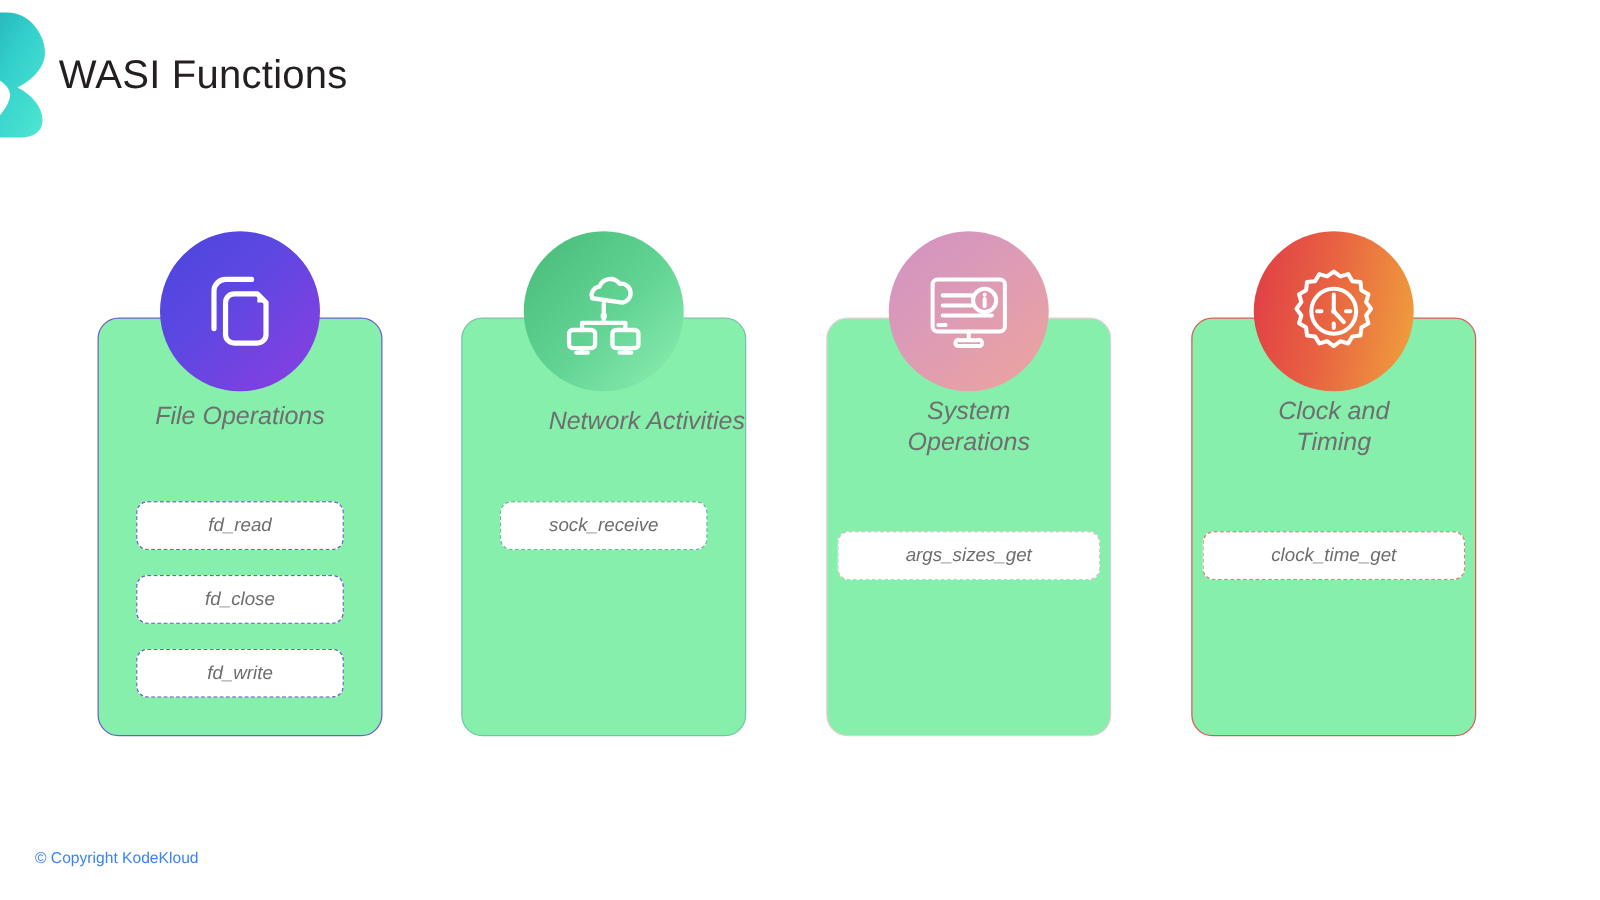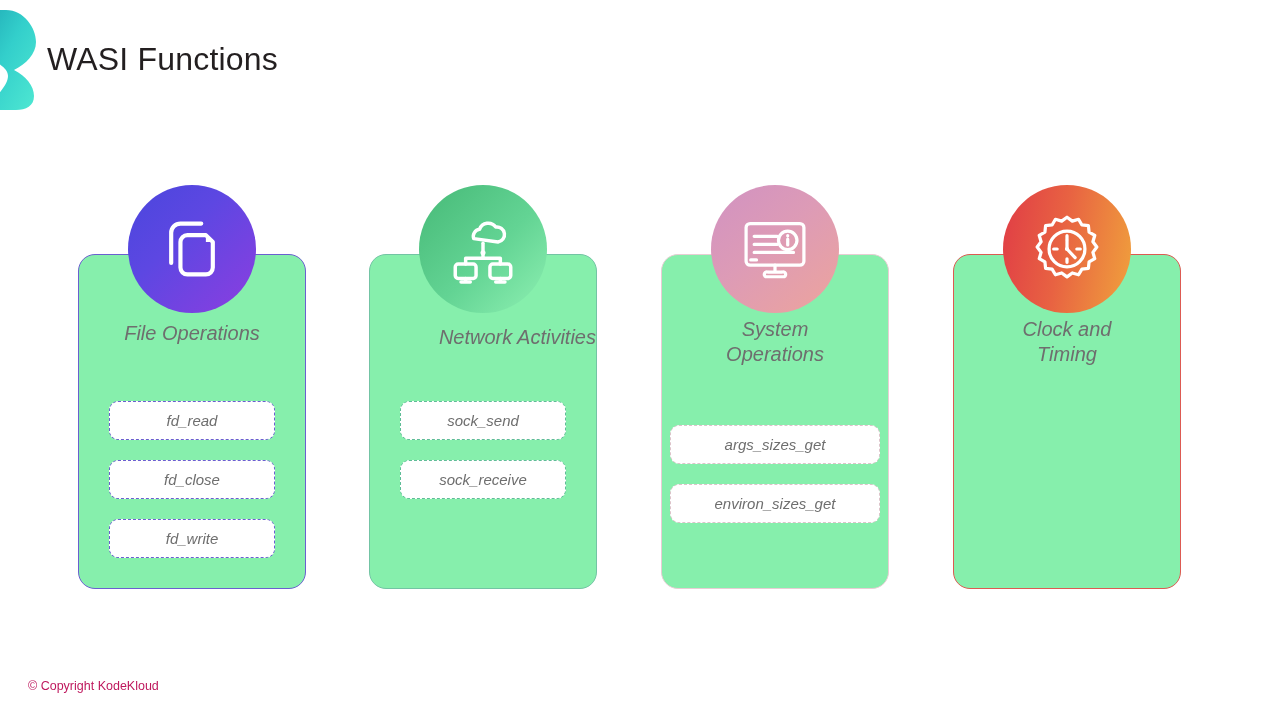--- a/index.html
+++ b/index.html
@@ -72,21 +72,21 @@
   .card.c1 .pill { border-color: #6b5fd0; }
   .card.c2 .pill { border-color: #5fbd97; }
   .card.c3 .pill { border-color: #ddc3ca; }
   .card.c4 .pill { border-color: #e07f72; }
   .card.c3 .pills, .card.c4 .pills { left: 8px; right: 8px; }
   .card.c3 .pill, .card.c4 .pill { margin-bottom: 20px; }
 
   
   #footer {
     position: absolute; left: 28px; top: 679px;
-    font-size: 12.5px; color: #be185d; white-space: nowrap;
+    font-size: 12.5px; color: #3b82f6; white-space: nowrap;
   }
 </style>
 </head>
 <body>
 
 <div id="slide">
 
   <svg id="logo-chevron" viewBox="0 0 62 104">
     <defs>
       <linearGradient id="lg-logo" x1="0" y1="0" x2="1" y2="1">
@@ -130,21 +130,20 @@
             <path d="M32 27 V33"></path>
             <circle cx="32" cy="35.2" r="2.2" fill="#ffffff" stroke="none"></circle>
             <path d="M32 37.4 V40 M17 40 H47 M17 40 V45 M47 40 V45"></path>
             <rect x="8" y="45" width="18" height="12.5" rx="2.5"></rect>
             <rect x="38" y="45" width="18" height="12.5" rx="2.5"></rect>
             <path d="M17 57.5 V60 M13 60.6 H21 M47 57.5 V60 M43 60.6 H51"></path>
           </svg>
         </div>
         <div class="card-title">Network Activities</div>
         <div class="pills">
-          <div class="pill">sock_send</div>
           <div class="pill">sock_receive</div>
         </div>
       </div>
     </div>
 
     <div class="card c3">
       <div class="card-inner">
         <div class="circle">
           <svg viewBox="0 0 64 64" fill="none" stroke="#ffffff" stroke-width="2.8" stroke-linecap="round" stroke-linejoin="round">
             <rect x="7" y="10" width="50" height="36" rx="3.5"></rect>
@@ -152,37 +151,39 @@
             <circle cx="43" cy="24.5" r="8"></circle>
             <path d="M43 20.5 V20.6 M43 23.5 V28.5"></path>
             <path d="M11 41.5 H16"></path>
             <path d="M32 46 V52 M24 56 H40 a2 2 0 0 0 -2 -4 H26 a2 2 0 0 0 -2 4 Z"></path>
           </svg>
         </div>
         <div class="card-title">System
 Operations</div>
         <div class="pills">
           <div class="pill">args_sizes_get</div>
-          <div class="pill">environ_sizes_get</div>
         </div>
       </div>
     </div>
 
     <div class="card c4">
       <div class="card-inner">
         <div class="circle">
           <svg viewBox="0 0 64 64" fill="none" stroke="#ffffff" stroke-width="2.8" stroke-linecap="round" stroke-linejoin="round">
             <path d="M32 4.5 l4.6 3.4 5.4 -1.6 2.9 4.9 5.6 .6 .6 5.6 4.9 2.9 -1.6 5.4 3.4 4.6 -3.4 4.6 1.6 5.4 -4.9 2.9 -.6 5.6 -5.6 .6 -2.9 4.9 -5.4 -1.6 -4.6 3.4 -4.6 -3.4 -5.4 1.6 -2.9 -4.9 -5.6 -.6 -.6 -5.6 -4.9 -2.9 1.6 -5.4 -3.4 -4.6 3.4 -4.6 -1.6 -5.4 4.9 -2.9 .6 -5.6 5.6 -.6 2.9 -4.9 5.4 1.6 Z"></path>
             <circle cx="32" cy="32" r="15.5"></circle>
             <path d="M32 20.5 V23.5 M32 40.5 V43.5 M20.5 32 H23.5 M40.5 32 H43.5"></path>
             <path d="M32 32 V24.5 M32 32 L39 39.5"></path>
             <circle cx="32" cy="32" r="1.8" fill="#ffffff" stroke="none"></circle>
           </svg>
         </div>
         <div class="card-title">Clock and
 Timing</div>
+        <div class="pills">
+          <div class="pill">clock_time_get</div>
+        </div>
       </div>
     </div>
 
   </div>
 
   <div id="footer">© Copyright KodeKloud</div>
 </div>
 
 </body></html>

